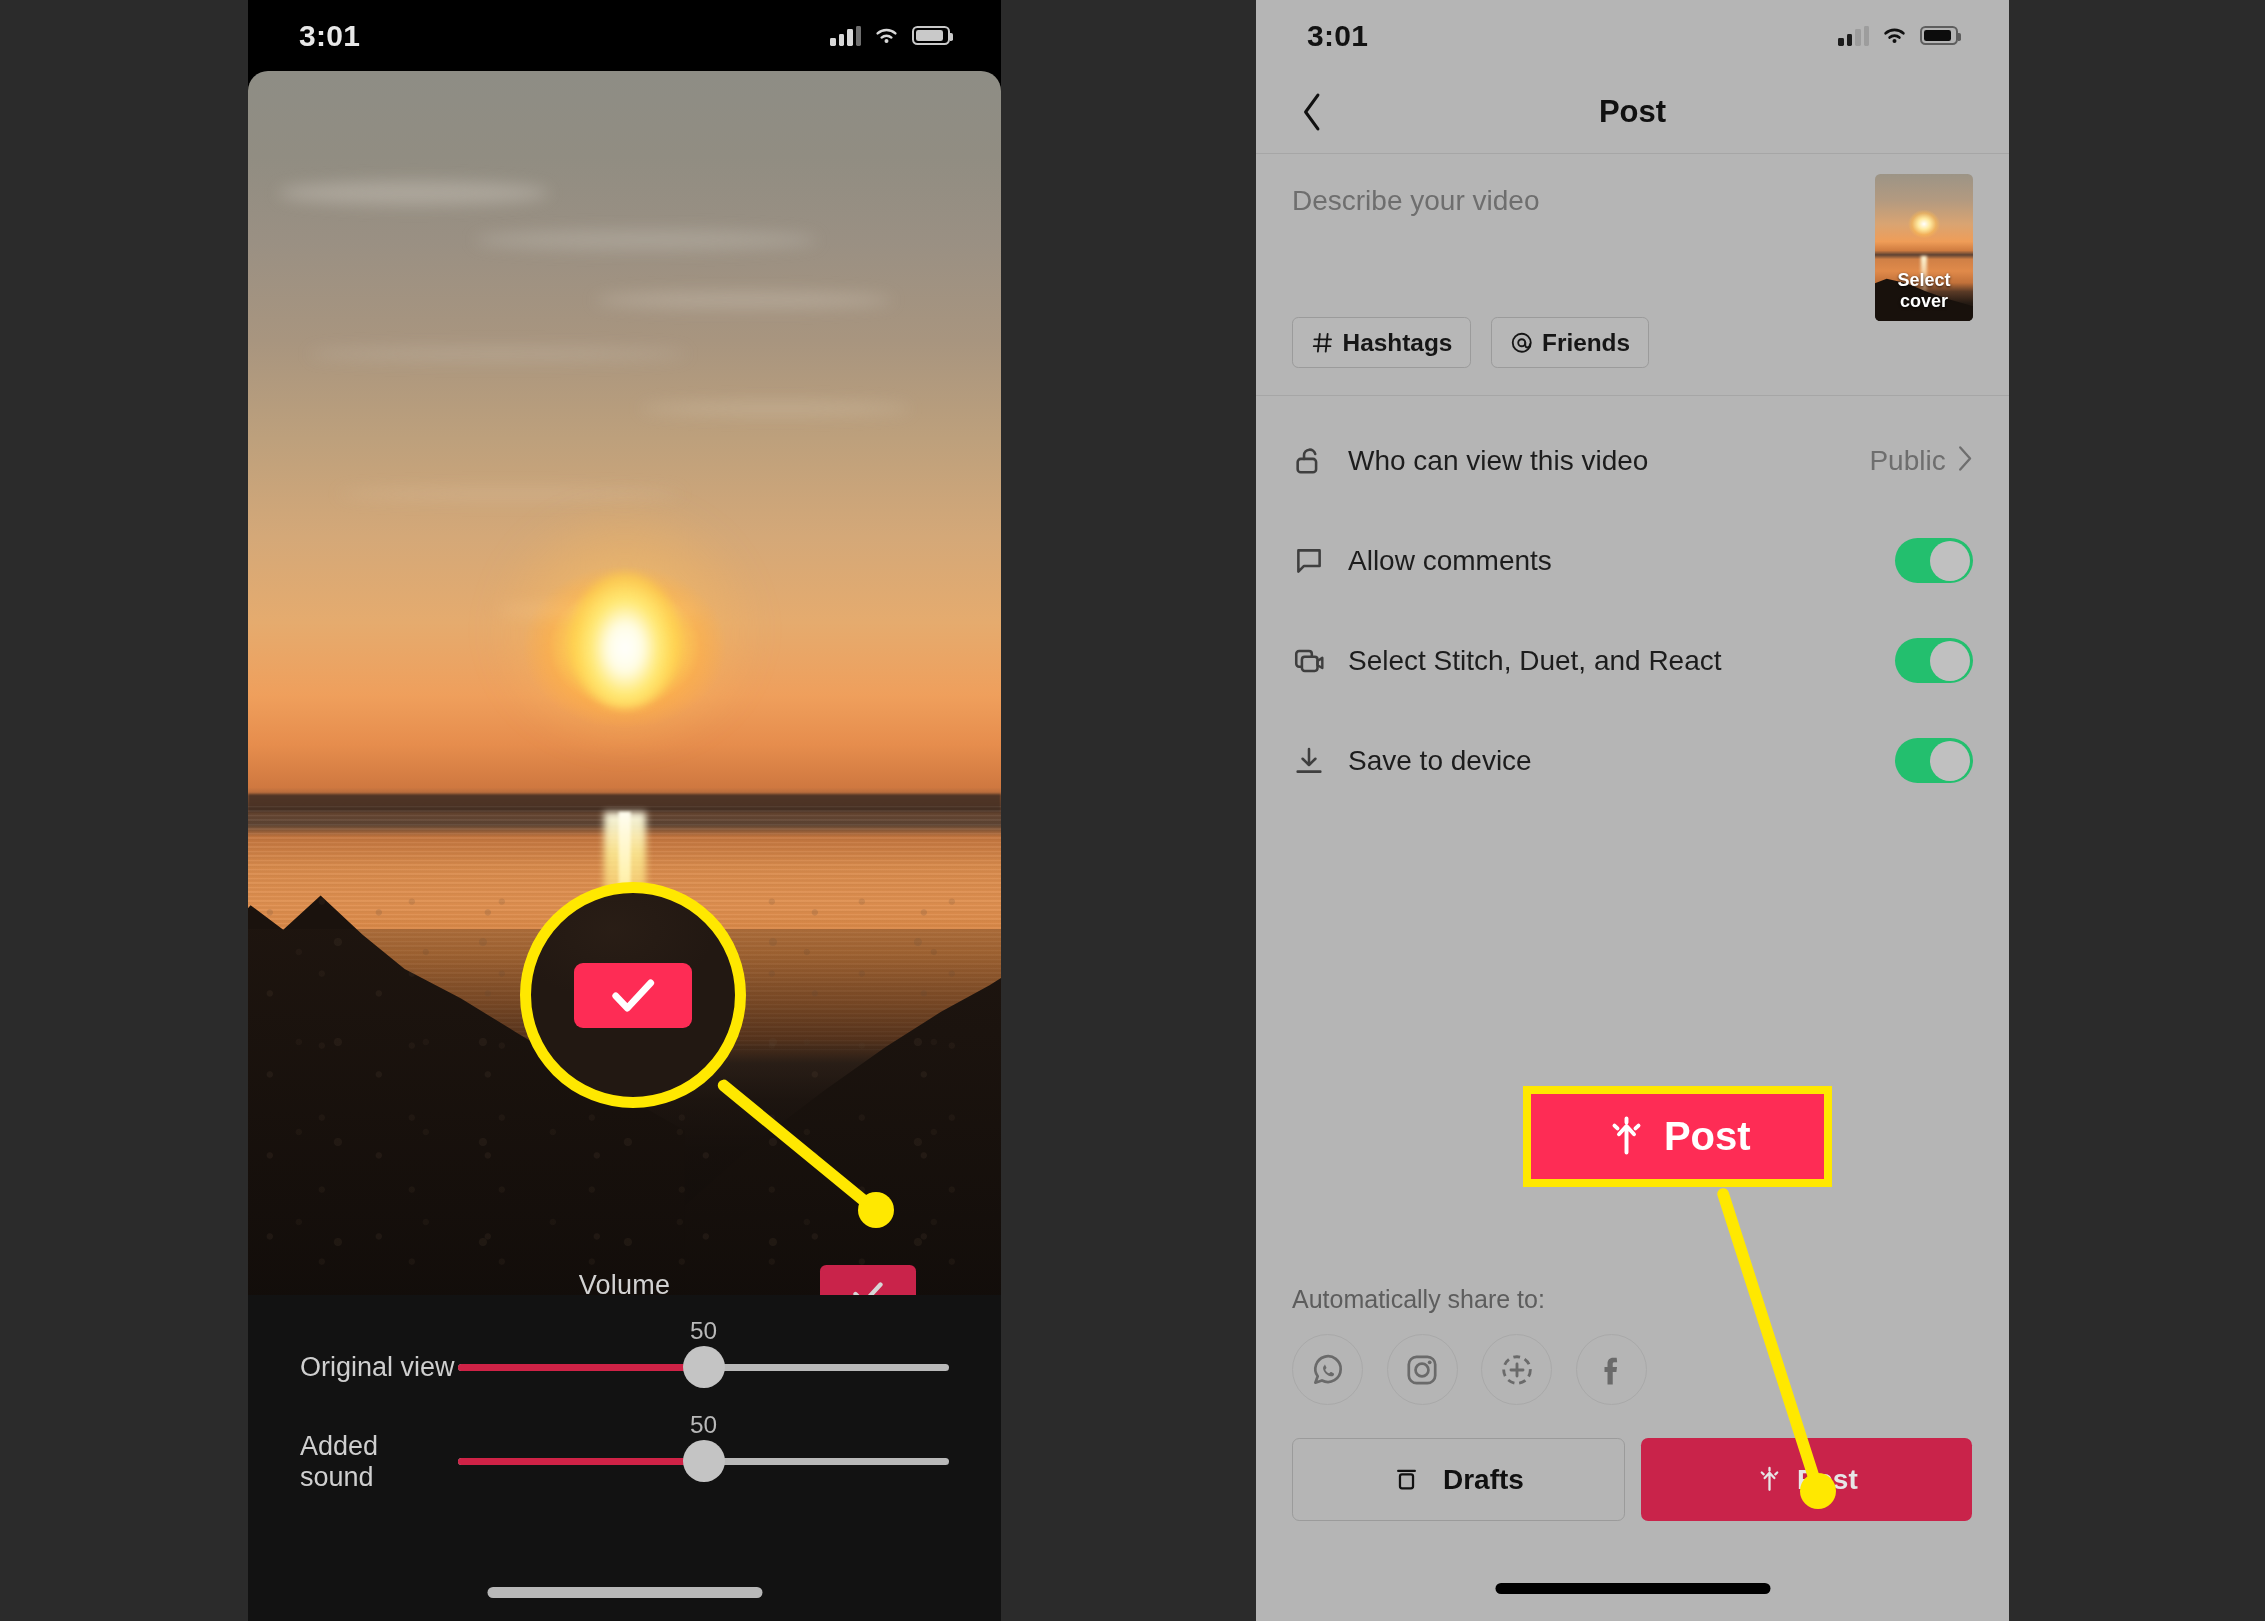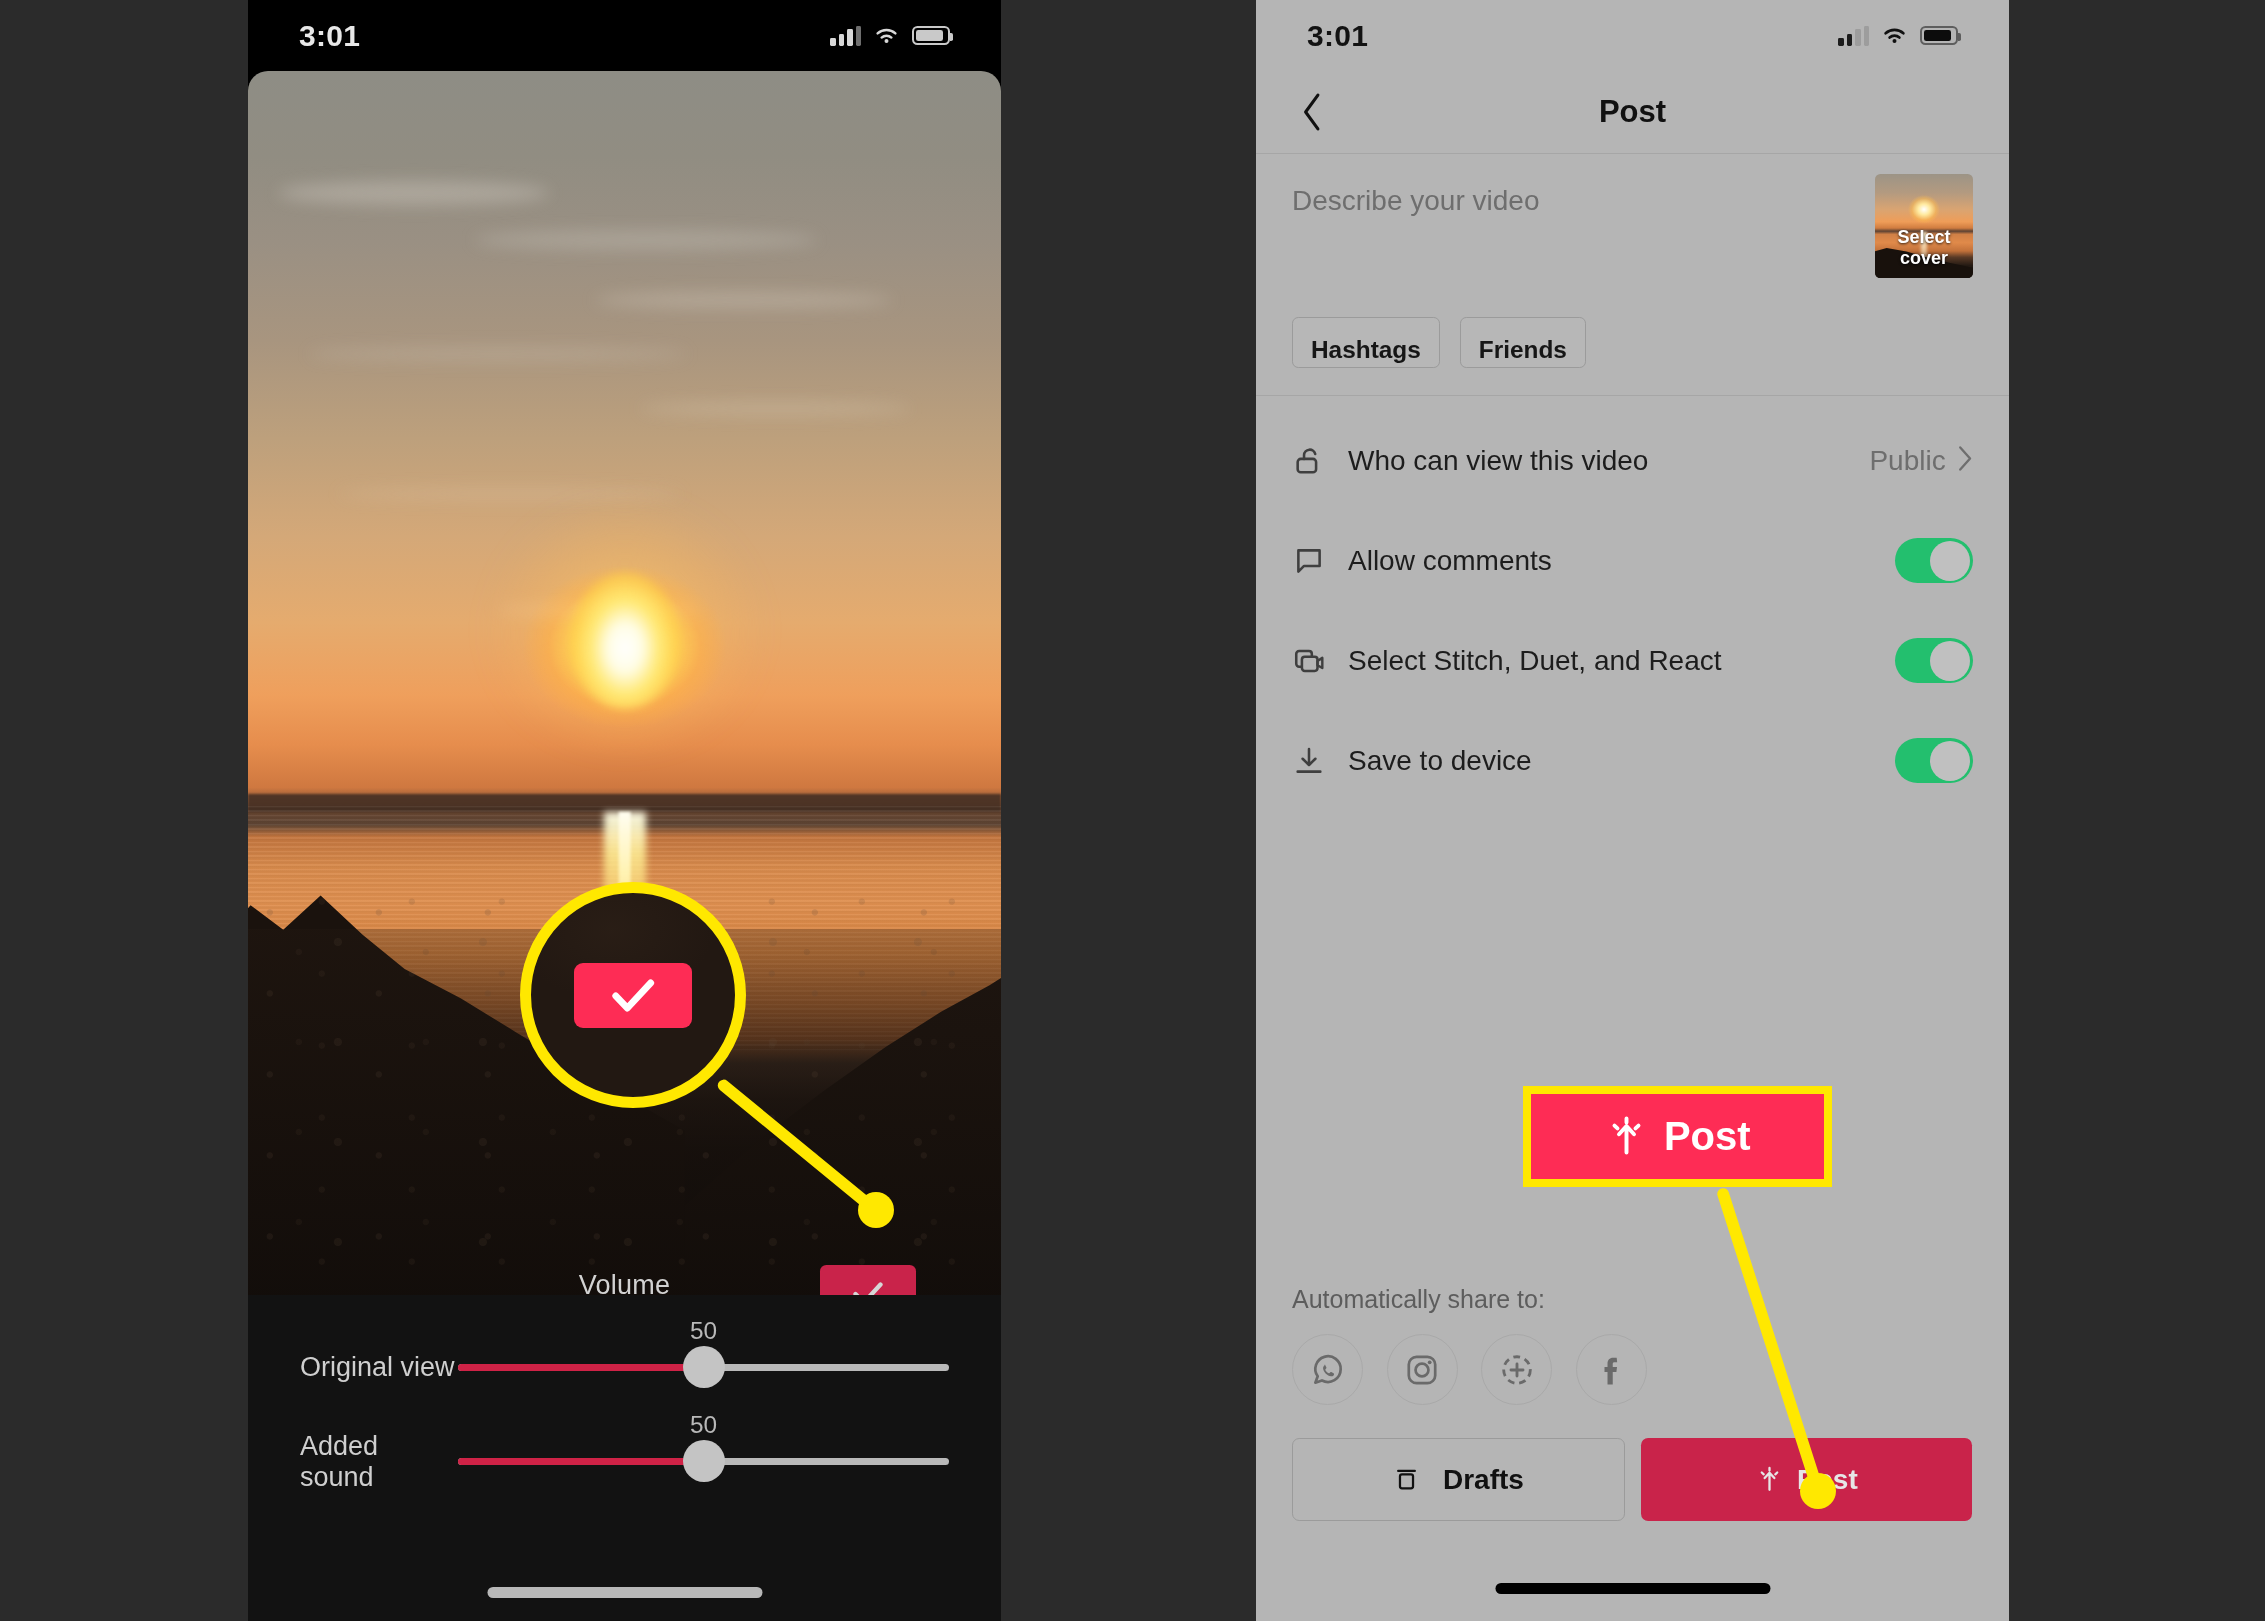--- a/index.html
+++ b/index.html
@@ -187,24 +187,23 @@
   }
   .nav .title{ font-size:31px; font-weight:700; color:#111; }
 
   .describe-sec{ position:relative; padding:31px 36px 0 36px; height:242px; border-bottom:0.9px solid #a6a6a6; }
   .describe-ph{ font-size:28px; color:#6e6e6e; }
   .chips{ position:absolute; left:36px; bottom:27px; display:flex; gap:20px; }
   .chip{
     height:51px; padding:10px 18px; border:0.9px solid #9b9b9b; border-radius:6.3px;
     display:flex; align-items:center; gap:8.1px; font-size:24.4px; font-weight:700; color:#161616;
     background:rgba(255,255,255,0.04);
-    flex-direction:column;
   }
   .cover{
-    position:absolute; right:36px; top:20px; width:98px; height:104px; border-radius:5.4px;
+    position:absolute; right:36px; top:20px; width:98px; height:147px; border-radius:5.4px;
     overflow:hidden;
     background:
       radial-gradient(ellipse 20px 18px at 50% 34%, #ffffff 0%, #ffeaa0 30%, rgba(255,190,80,0.5) 60%, rgba(255,170,70,0) 80%),
       linear-gradient(to bottom,
         #9c9486 0%, #b39a80 18%, #d9a472 34%, #ef9d58 46%,
         #d07c40 52%, #5d4233 55%,
         #d08046 58%, #e08a4a 66%, #c2713a 74%,
         #5a3a26 80%, #241a13 88%, #15100c 100%);
   }
   .cover .cref{

